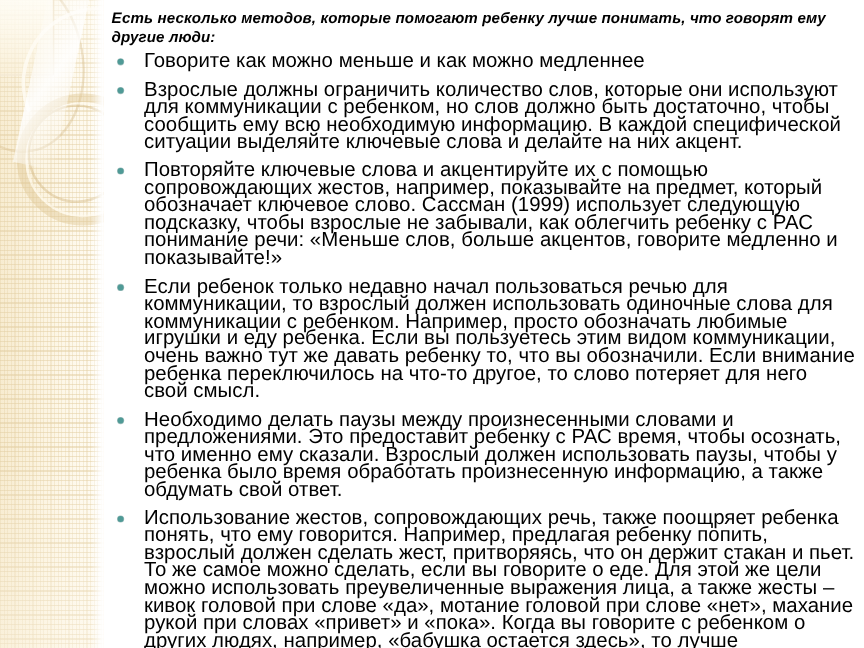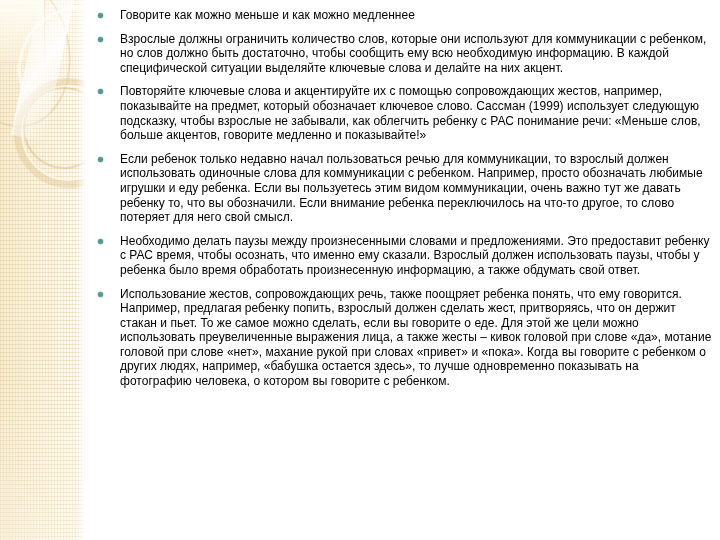--- a/index.html
+++ b/index.html
@@ -187,21 +187,21 @@
   ul#bullet-list {
     list-style: none;
     margin: 0;
     padding: 0;
   }
 
   li.bullet-item {
     position: relative;
     padding-left: 27px;
     margin: 0 0 9px 0;
-    font-size: 12px;
+    font-size: 17px;
     line-height: 14.6px;
     color: #000000;
     letter-spacing: 0.02px;
   }
 
   li.bullet-item:last-child {
     margin-bottom: 0;
   }
 
   .bullet-marker {
@@ -233,20 +233,21 @@
     <div class="swoosh-b"></div>
     <div class="swoosh-c"></div>
     <div class="ring"></div>
     <div class="ring-inner"></div>
     <div class="highlight"></div>
     <div class="band-fade"></div>
   </div>
 
   <div id="content">
 
+    <h1 id="slide-title">Есть несколько методов, которые помогают ребенку лучше понимать, что говорят ему другие люди:</h1>
 
     <ul id="bullet-list">
 
       <li class="bullet-item">
         <span class="bullet-marker"></span>
         <span class="bullet-text">Говорите как можно меньше и как можно медленнее</span>
       </li>
 
       <li class="bullet-item">
         <span class="bullet-marker"></span>

